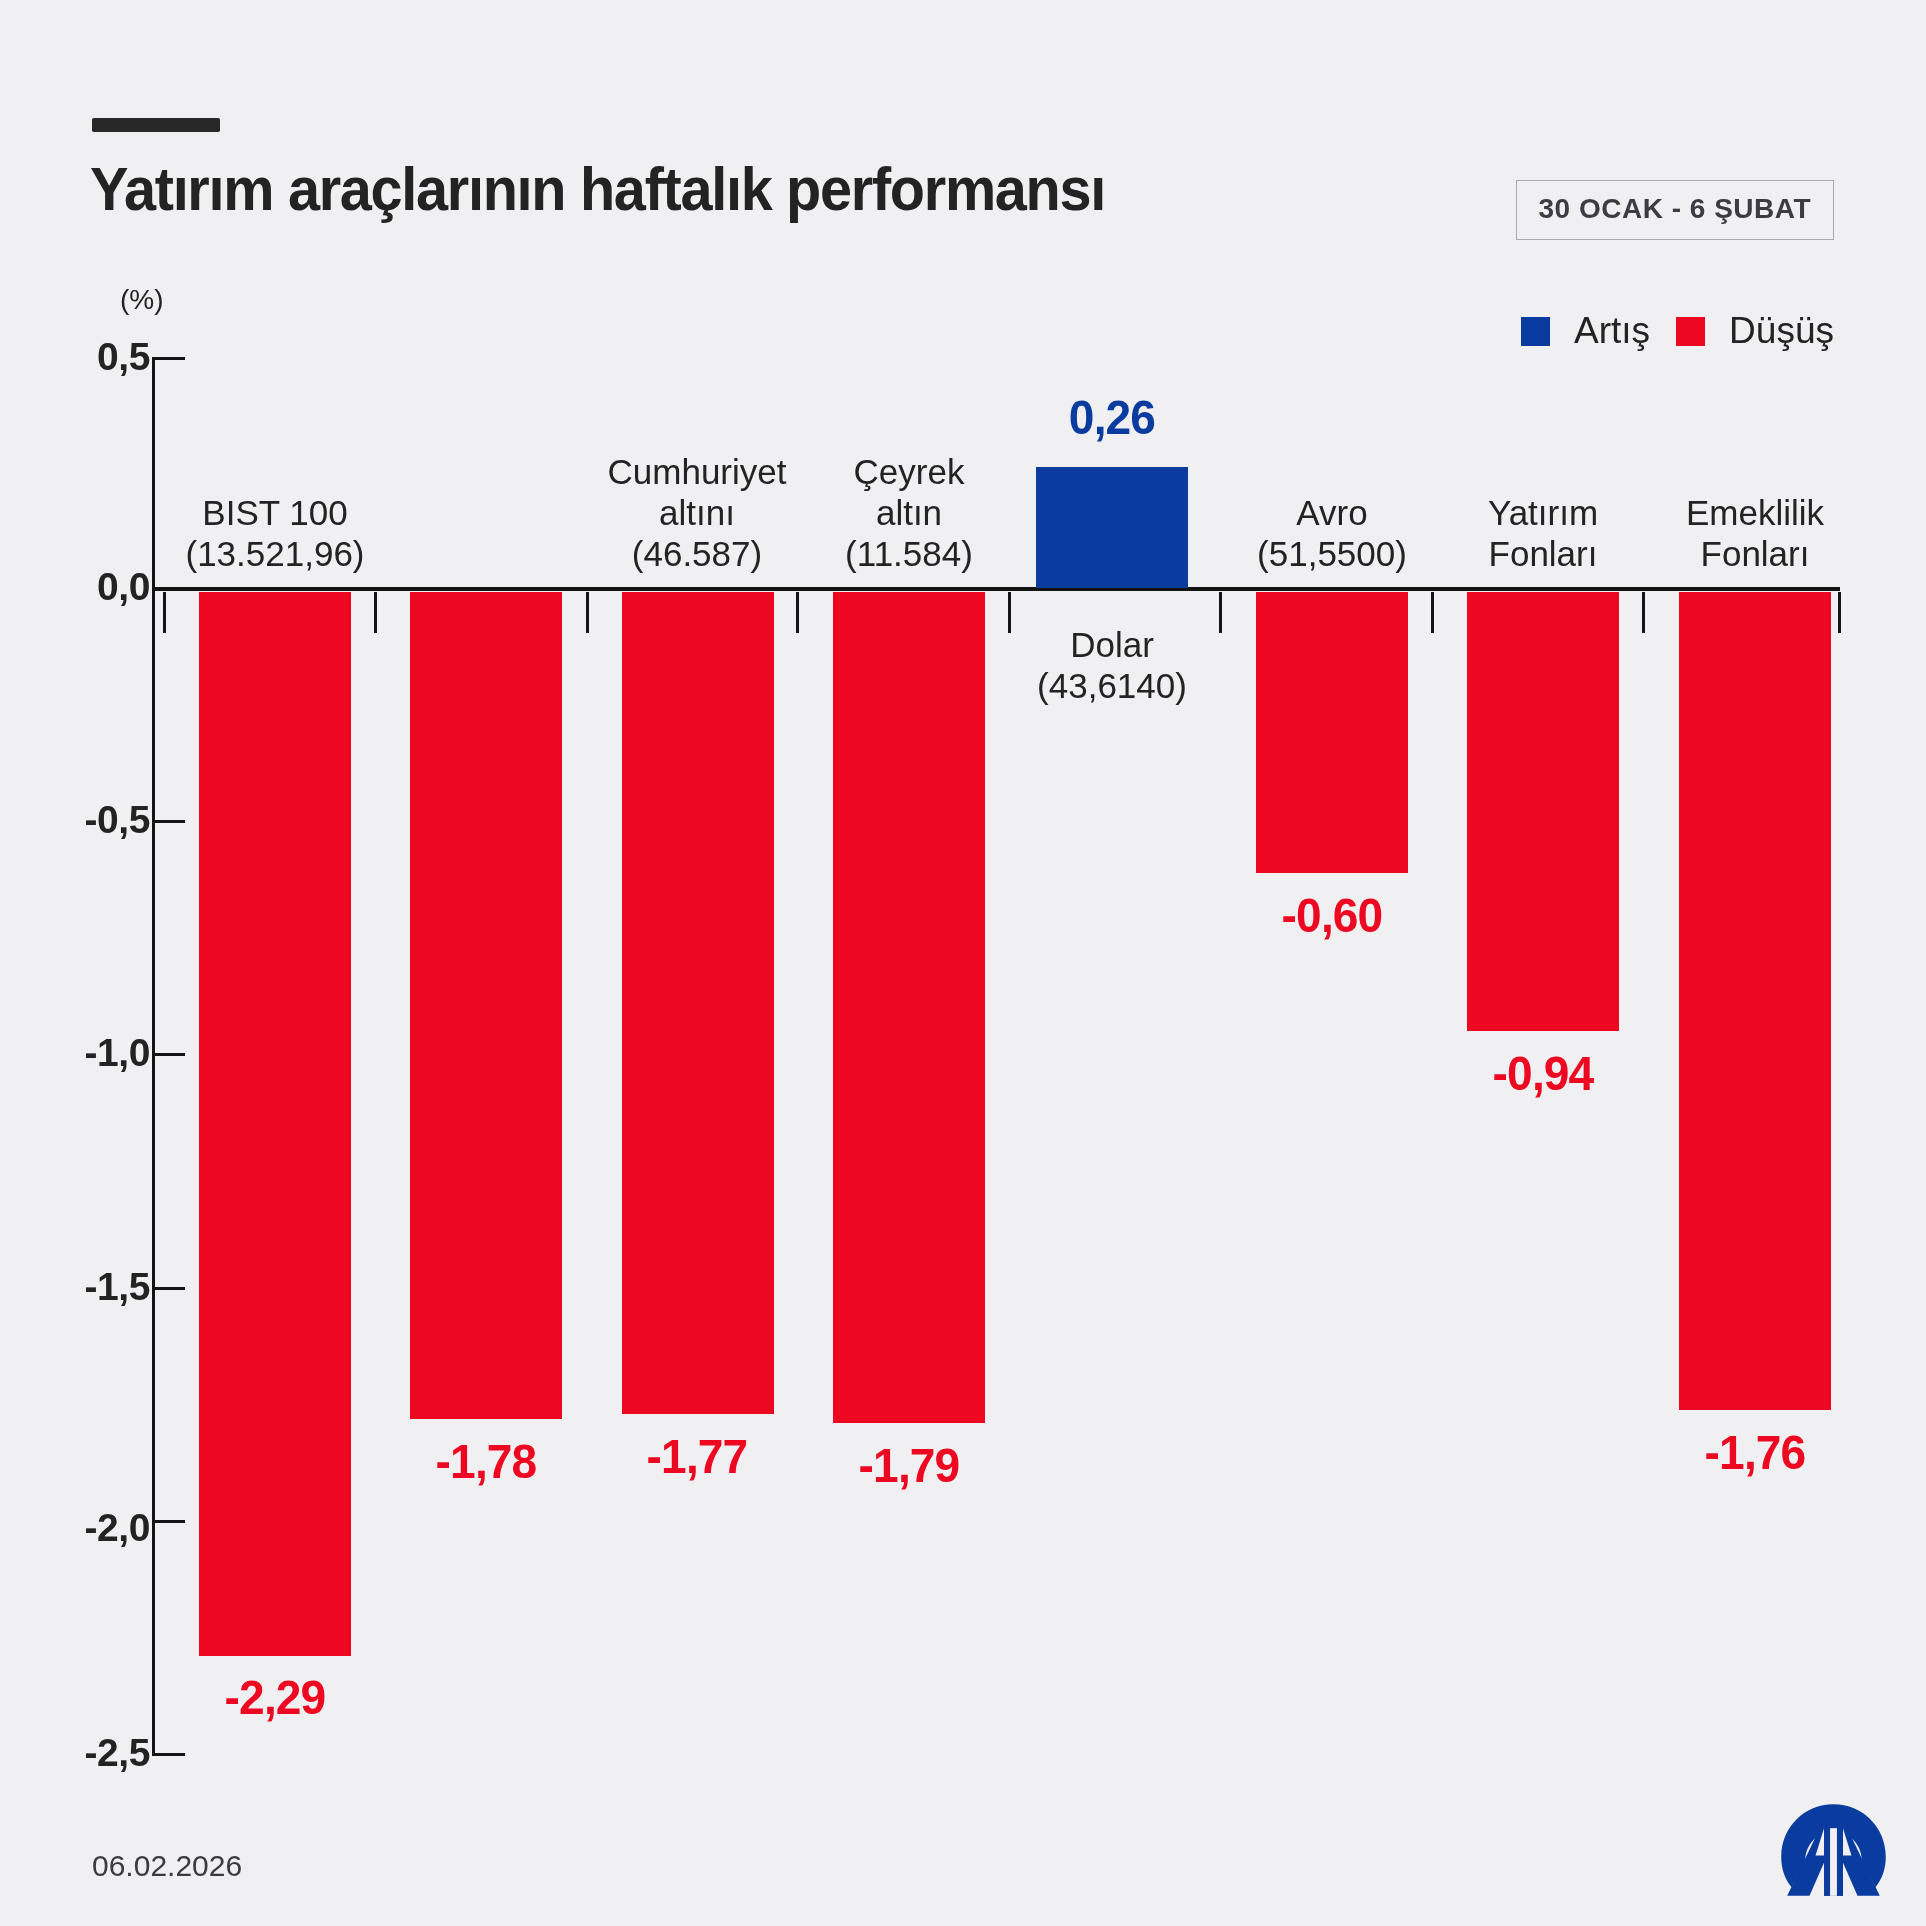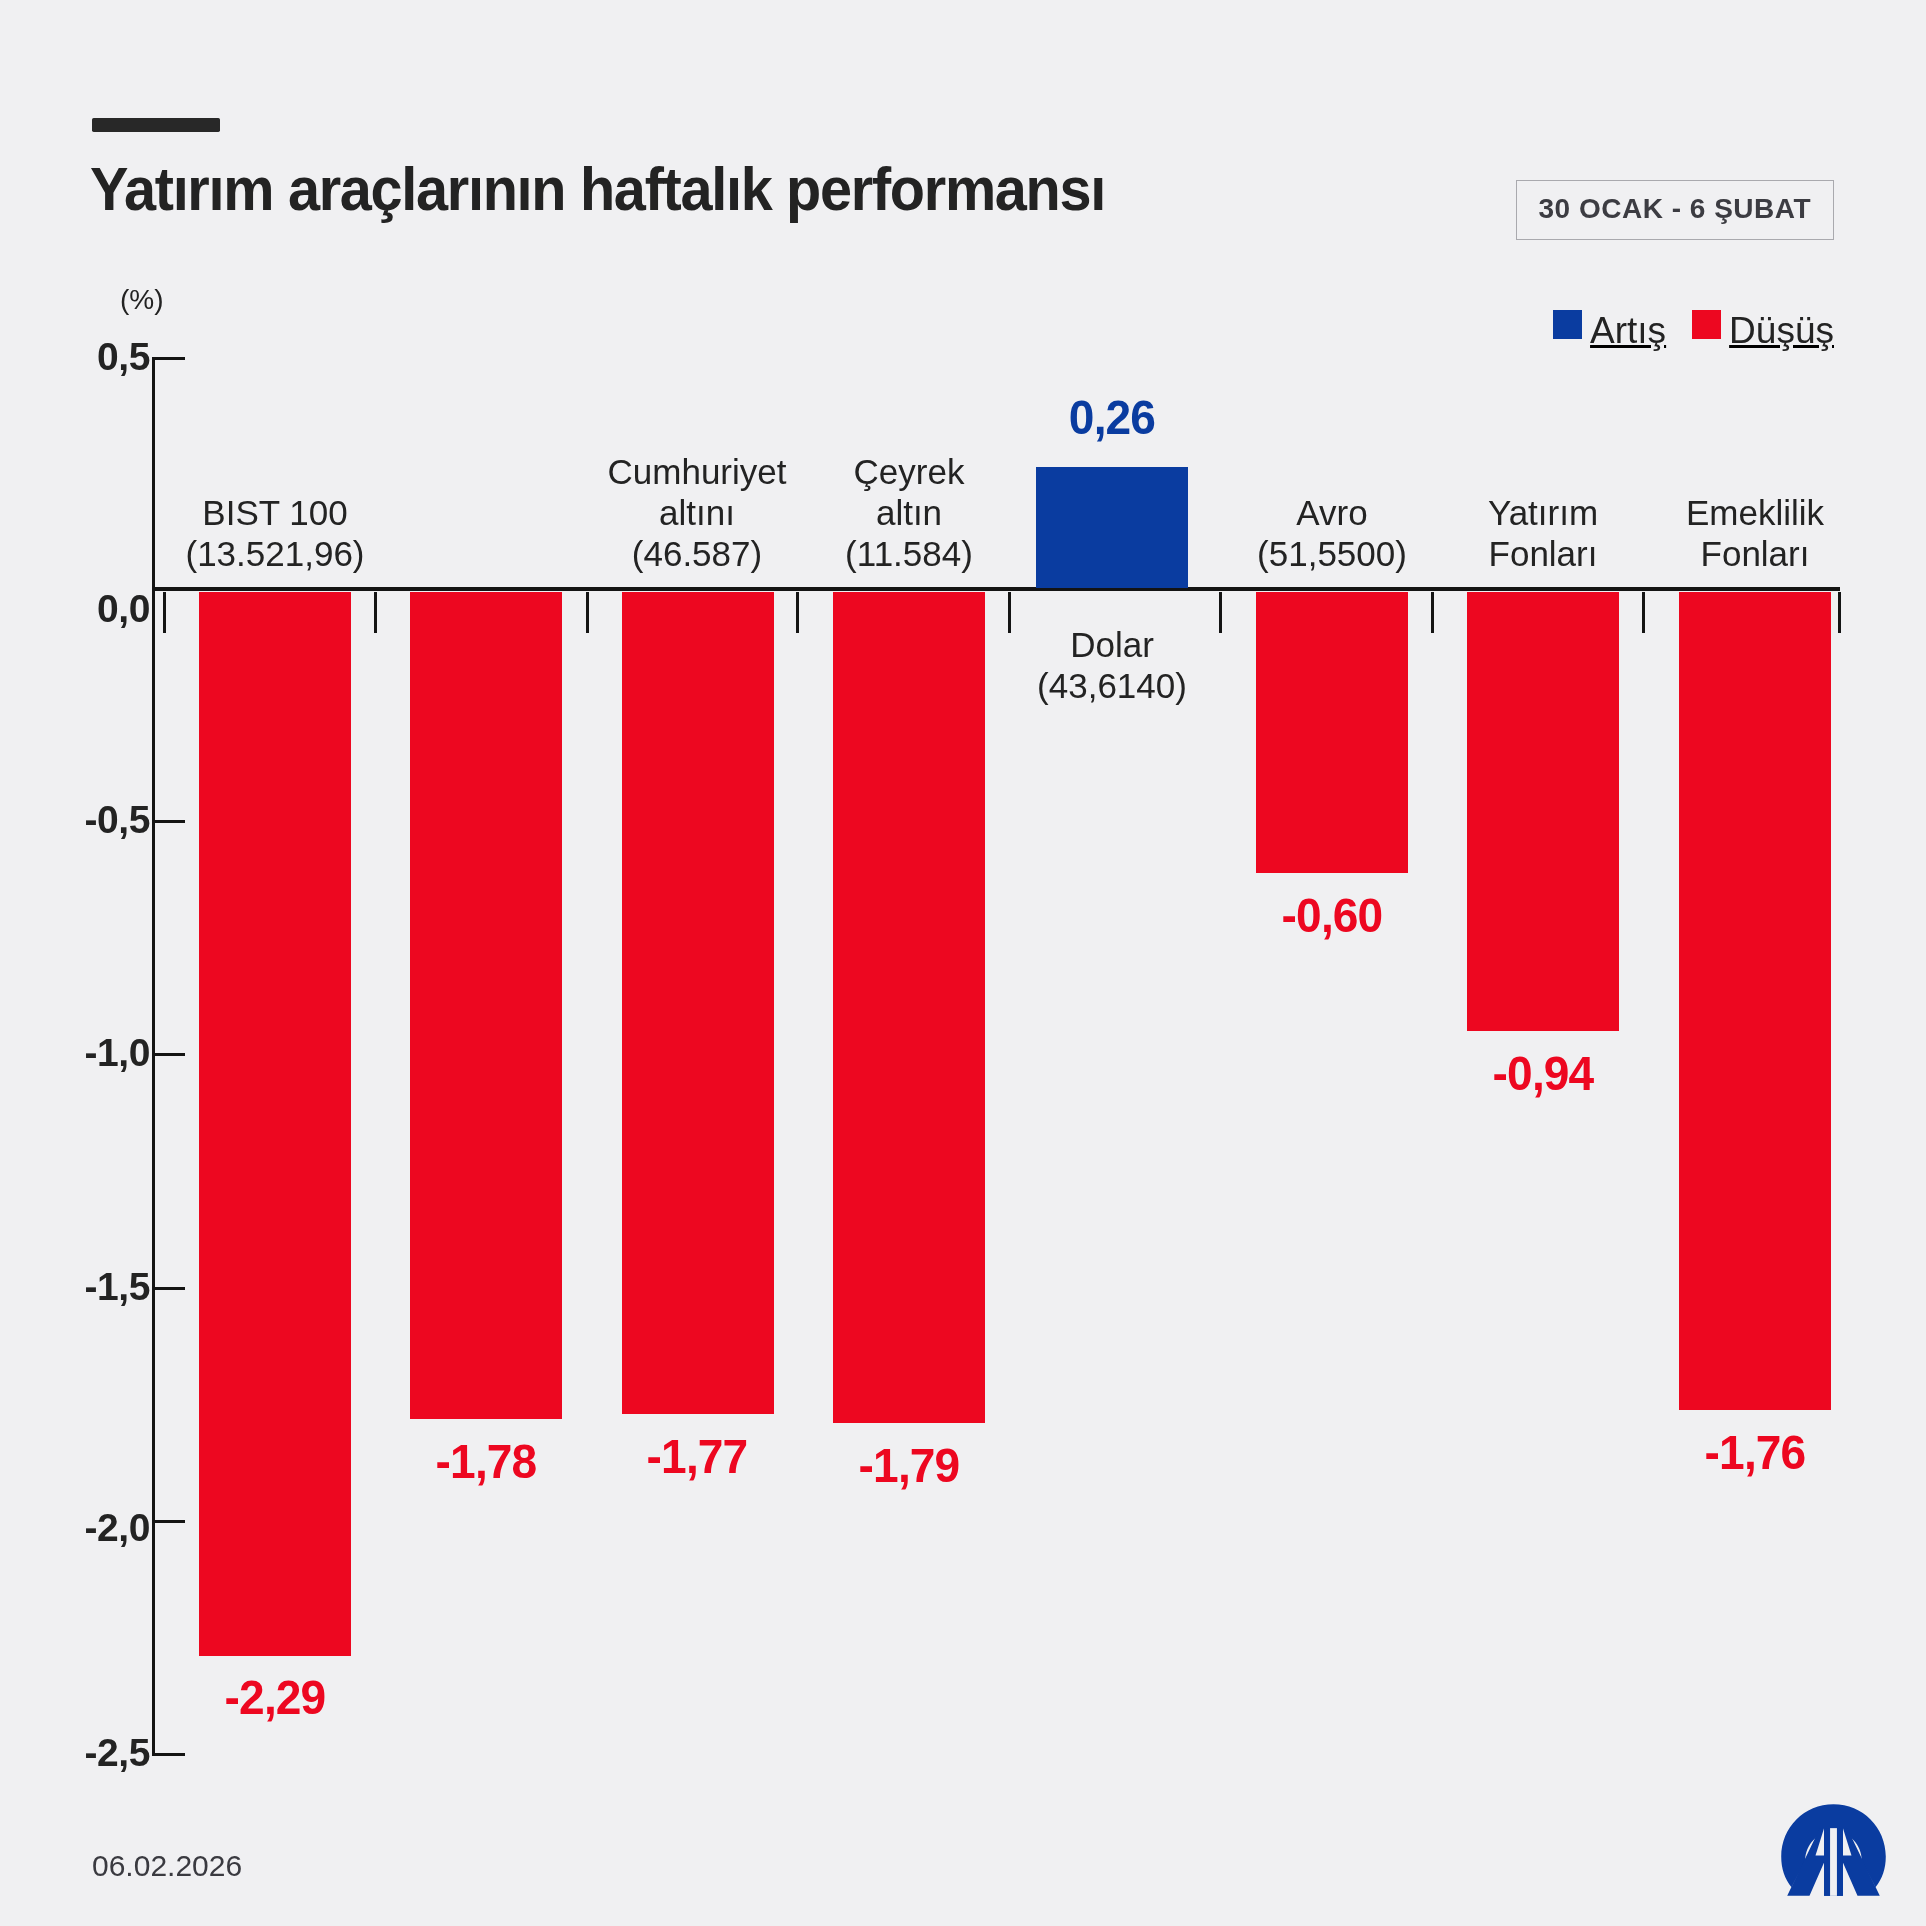--- a/index.html
+++ b/index.html
@@ -29,21 +29,21 @@
     padding:12px 22px 13.7px 22px;
     font-size:28px;font-weight:bold;color:#3C3C42;
     letter-spacing:0.5px;white-space:nowrap;
   }
 
   
   .legend{
     position:absolute;right:92px;top:298px;
     display:flex;align-items:center;gap:26px;
   }
-  .leg-item{display:flex;gap:8px;text-decoration:underline;}
+  .leg-item{display:flex;align-items:center;gap:24px;}
   .leg-sw{width:29px;height:29px;display:block;}
   .leg-sw.up{background:#0A3CA0;}
   .leg-sw.dn{background:#ED0720;}
   .leg-tx{font-size:37px;color:#232323;white-space:nowrap;}
 
   
   .axis-unit{
     position:absolute;left:120px;top:272px;
     font-size:28px;color:#232323;
   }
@@ -120,21 +120,21 @@
 
   <div class="ytick" style="top:345px"></div>
   <div class="ytick" style="top:575px"></div>
   <div class="ytick" style="top:808px"></div>
   <div class="ytick" style="top:1041px"></div>
   <div class="ytick" style="top:1275px"></div>
   <div class="ytick" style="top:1508px"></div>
   <div class="ytick" style="top:1741px"></div>
 
   <div class="ylabel" style="top:345px">0,5</div>
-  <div class="ylabel" style="top:597px">0,0</div>
+  <div class="ylabel" style="top:575px">0,0</div>
   <div class="ylabel" style="top:808px">-0,5</div>
   <div class="ylabel" style="top:1041px">-1,0</div>
   <div class="ylabel" style="top:1275px">-1,5</div>
   <div class="ylabel" style="top:1516px">-2,0</div>
   <div class="ylabel" style="top:1741px">-2,5</div>
 
   <div class="zeroline"></div>
 
   <div class="xtick" style="left:163px"></div>
   <div class="xtick" style="left:374px"></div>

